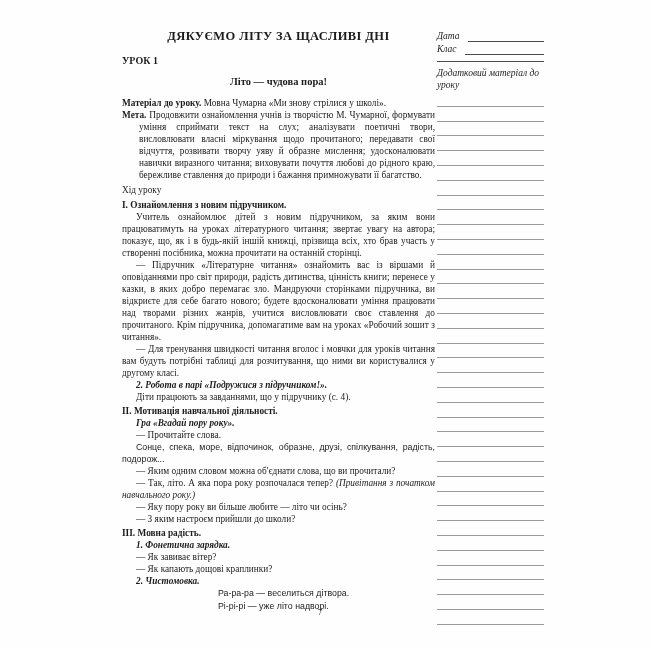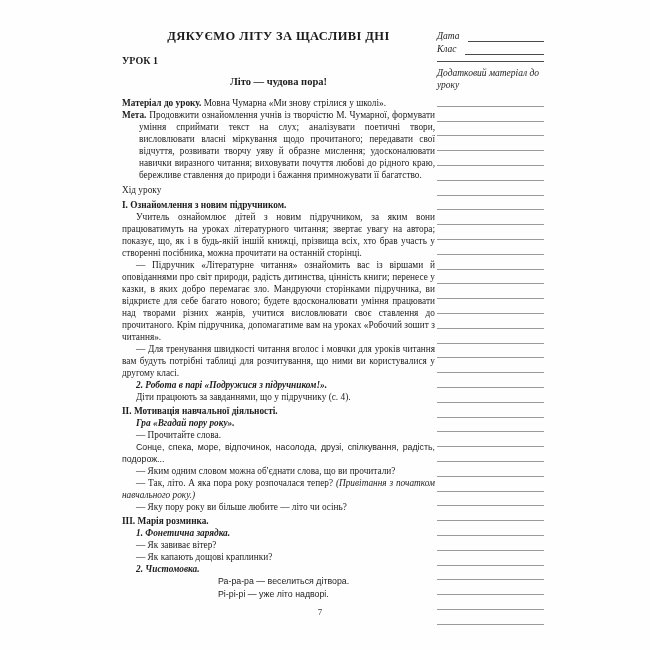--- a/index.html
+++ b/index.html
@@ -56,26 +56,27 @@
     <p class="sec-heading">I. Ознайомлення з новим підручником.</p>
     <p class="indent">Учитель ознайомлює дітей з новим підручником, за яким вони працюватимуть на уроках літературного читання; звертає увагу на автора; показує, що, як і в будь-якій іншій книжці, прізвища всіх, хто брав участь у створенні посібника, можна прочитати на останній сторінці.</p>
     <p class="indent">— Підручник «Літературне читання» ознайомить вас із віршами й оповіданнями про світ природи, радість дитинства, цінність книги; перенесе у казки, в яких добро перемагає зло. Мандруючи сторінками підручника, ви відкриєте для себе багато нового; будете вдосконалювати уміння працювати над творами різних жанрів, учитися висловлювати своє ставлення до прочитаного. Крім підручника, допомагатиме вам на уроках «Робочий зошит з читання».</p>
     <p class="indent">— Для тренування швидкості читання вголос і мовчки для уроків читання вам будуть потрібні таблиці для розчитування, що ними ви користувалися у другому класі.</p>
     <p class="sub-heading">2. Робота в парі «Подружися з підручником!».</p>
     <p class="indent">Діти працюють за завданнями, що у підручнику (с. 4).</p>
 
     <p class="sec-heading">II. Мотивація навчальної діяльності.</p>
     <p class="sub-heading">Гра «Вгадай пору року».</p>
     <p class="indent">— Прочитайте слова.</p>
-    <p class="indent sans">Сонце, спека, море, відпочинок, насолода, друзі, спілкування, радість, подорож...</p>
+    <p class="indent sans">Сонце, спека, море, відпочинок, образне, друзі, спілкування, радість, подорож...</p>
     <p class="indent">— Яким одним словом можна об'єднати слова, що ви прочитали?</p>
     <p class="indent"><span>— Так, літо. А яка пора року розпочалася тепер?</span> <span class="note-italic">(Привітання з початком навчального року.)</span></p>
     <p class="indent">— Яку пору року ви більше любите — літо чи осінь?</p>
+    <p class="indent">— З яким настроєм прийшли до школи?</p>
 
-    <p class="sec-heading">III. Марія розминка.</p>
+    <p class="sec-heading">III. Мовна радість.</p>
     <p class="sub-heading">1. Фонетична зарядка.</p>
     <p class="indent">— Як завиває вітер?</p>
     <p class="indent">— Як капають дощові краплинки?</p>
     <p class="sub-heading">2. Чистомовка.</p>
     <div class="rhymes">
       <div>Ра-ра-ра — веселиться дітвора.</div>
       <div>Рі-рі-рі — уже літо надворі.</div>
 
     </div>
   </div>

